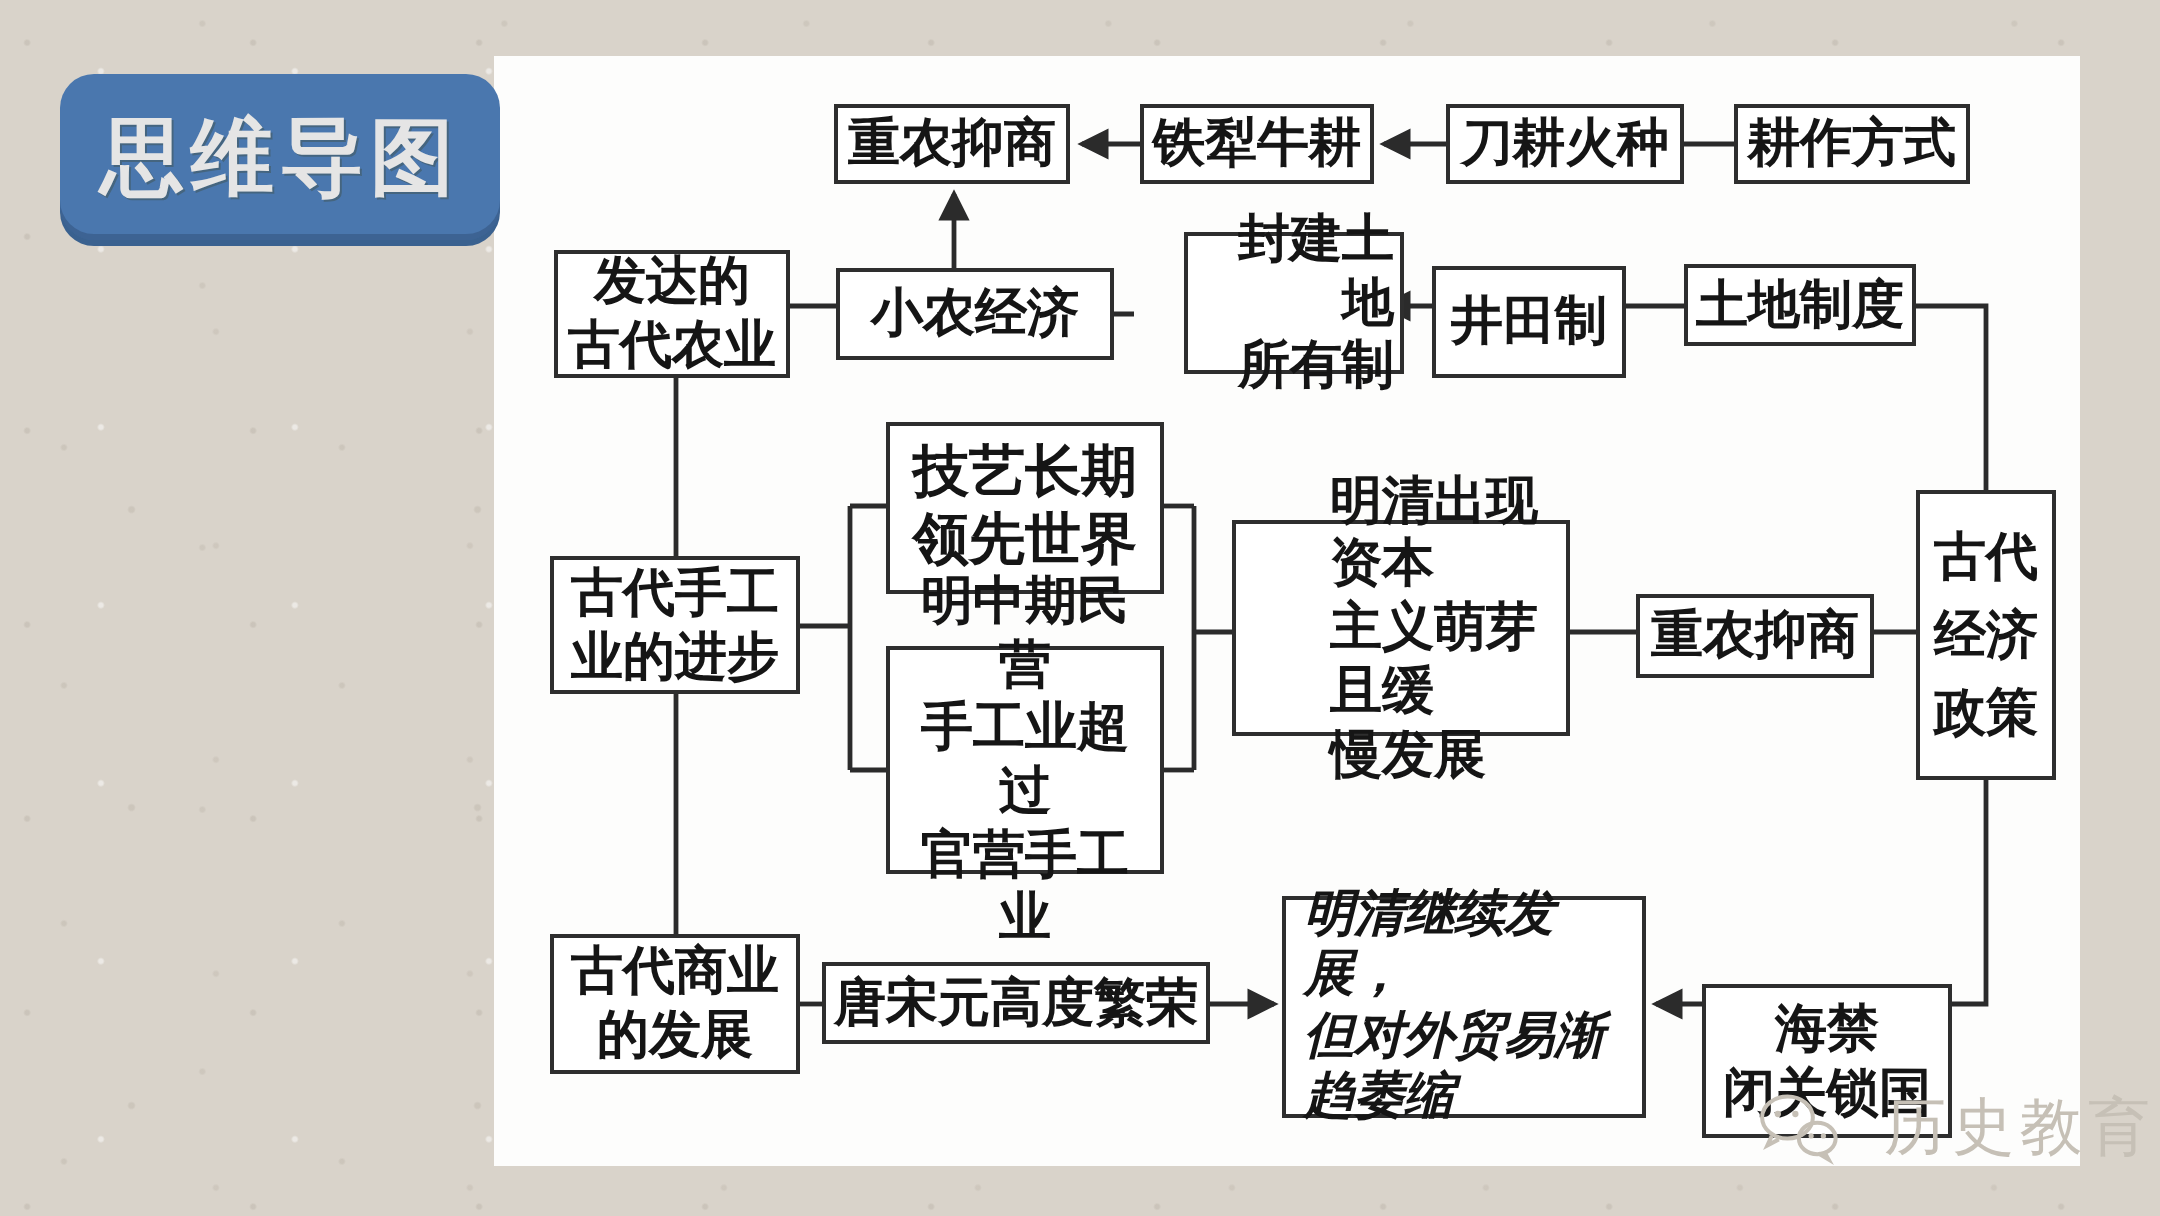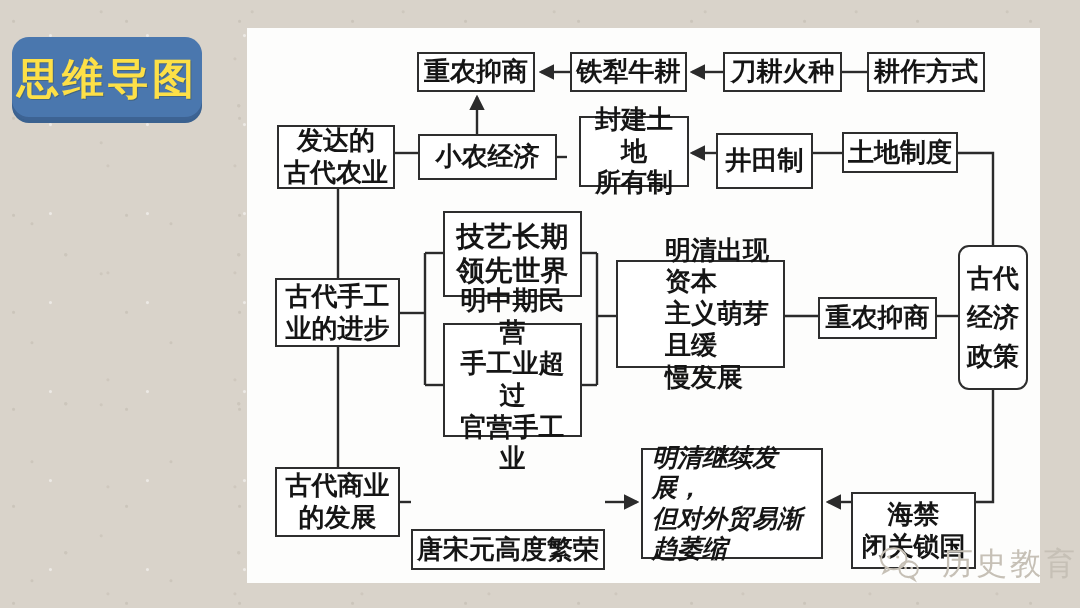--- a/index.html
+++ b/index.html
@@ -27,26 +27,26 @@
     background:#fff;border:2.5px solid #2e2e2e;
     display:flex;align-items:center;justify-content:center;
     text-align:center;white-space:pre-line;
     font-weight:bold;color:#151515;
     font-size:26px;line-height:1.22;
     padding:1px 3px;
   }
   .node.align-left{text-align:left;justify-content:flex-start;padding-left:9px;}
   #connector-layer{position:absolute;left:0;top:0;pointer-events:none;}
   #badge{
-    position:absolute;left:12px;top:37px;width:190px;height:83px;
+    position:absolute;left:30px;top:37px;width:220px;height:83px;
     background:#4a77ae;border-radius:17px;
     box-shadow:0 3px 0 0 #3a618f, inset 0 -3px 0 0 rgba(36,62,96,.35);
     display:flex;align-items:center;justify-content:center;
     font-family:"Liberation Sans","DejaVu Sans",sans-serif;
-    font-weight:bold;font-size:42px;letter-spacing:3px;color:#fde047;
+    font-weight:bold;font-size:42px;letter-spacing:3px;color:#e5e5e5;
     text-shadow:1px 1px 0 rgba(60,70,40,.35);
   }
   #watermark{
     position:absolute;left:878px;top:540px;width:200px;height:48px;
     display:flex;align-items:center;gap:22px;color:#c6c0b6;
   }
   #watermark .wm-text{
     font-family:"Liberation Serif","DejaVu Serif",serif;
     font-size:31px;letter-spacing:3px;white-space:nowrap;
   }
@@ -103,43 +103,43 @@
   </svg>
 
   <div class="node" style="left:417px;top:52px;width:118px;height:40px;">重农抑商</div>
   <div class="node" style="left:570px;top:52px;width:117px;height:40px;">铁犁牛耕</div>
   <div class="node" style="left:723px;top:52px;width:119px;height:40px;">刀耕火种</div>
   <div class="node" style="left:867px;top:52px;width:118px;height:40px;">耕作方式</div>
 
   <div class="node" style="left:277px;top:125px;width:118px;height:64px;">发达的
 古代农业</div>
   <div class="node" style="left:418px;top:134px;width:139px;height:46px;text-align:center;">小农经济</div>
-  <div class="node" style="left:579px;top:116px;width:110px;height:71px;">封建土地
+  <div class="node" style="left:592px;top:116px;width:110px;height:71px;text-align:right;">封建土地
 所有制</div>
   <div class="node" style="left:716px;top:133px;width:97px;height:56px;">井田制</div>
   <div class="node" style="left:842px;top:132px;width:116px;height:41px;">土地制度</div>
 
   <div class="node" style="left:275px;top:278px;width:125px;height:69px;">古代手工
 业的进步</div>
   <div class="node" style="left:443px;top:211px;width:139px;height:86px;font-size:28px;">技艺长期
 领先世界</div>
   <div class="node" style="left:443px;top:323px;width:139px;height:114px;">明中期民营
 手工业超过
 官营手工业</div>
   <div class="node align-left" style="left:616px;top:260px;width:169px;height:108px;padding-left:47px;">明清出现资本
 主义萌芽且缓
 慢发展</div>
   <div class="node" style="left:818px;top:297px;width:119px;height:42px;">重农抑商</div>
-  <div class="node" style="left:958px;top:245px;width:70px;height:145px;line-height:1.5;border-radius:11px;">古代
+  <div class="node" style="left:958px;top:245px;width:70px;height:145px;line-height:1.5;">古代
 经济
 政策</div>
 
   <div class="node" style="left:275px;top:467px;width:125px;height:70px;">古代商业
 的发展</div>
-  <div class="node" style="left:411px;top:481px;width:194px;height:41px;margin-top:48px;">唐宋元高度繁荣</div>
+  <div class="node" style="left:411px;top:481px;width:194px;height:41px;">唐宋元高度繁荣</div>
   <div class="node align-left" style="left:641px;top:448px;width:182px;height:111px;font-size:25px;font-style:italic;">明清继续发展，
 但对外贸易渐
 趋萎缩</div>
   <div class="node" style="left:851px;top:464px;width:125px;height:77px;margin-top:28px;">海禁
 闭关锁国</div>
 
   <div id="badge">思维导图</div>
 
   <div id="watermark">
     <svg width="48" height="42" viewBox="0 0 48 42">

